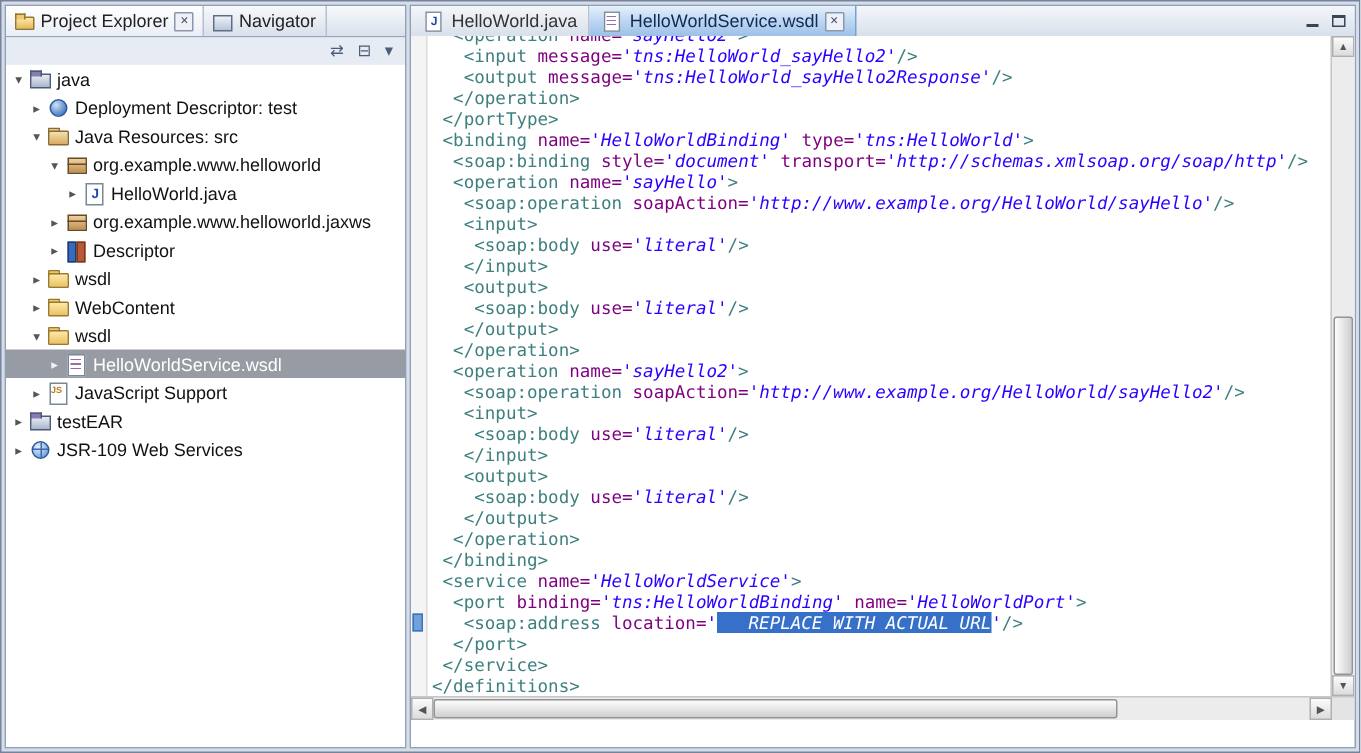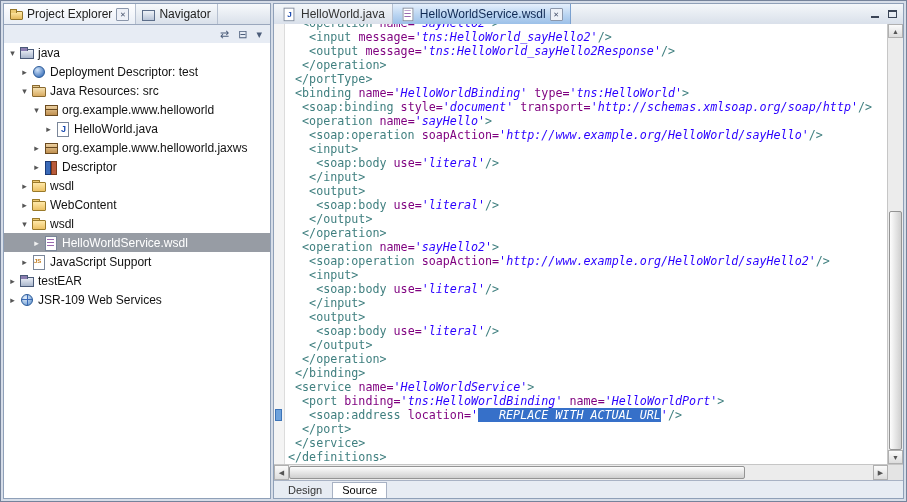--- a/index.html
+++ b/index.html
@@ -252,18 +252,14 @@
 
     <div class="hscroll">
       <div class="harrow">◀</div>
       <div class="htrack">
         <div class="hthumb"></div>
       </div>
       <div class="harrow">▶</div>
     </div>
     <div class="scroll-corner"></div>
 
-    <div class="bottom-tabs">
-      <div class="btab">Design</div>
-      <div class="btab active">Source</div>
-    </div>
   </div>
 </div>
 
 </body></html>

